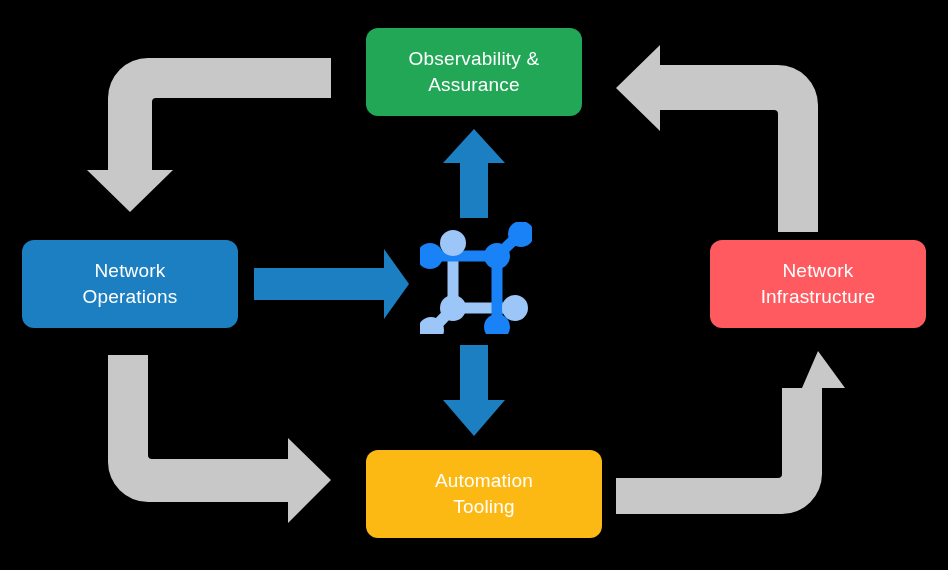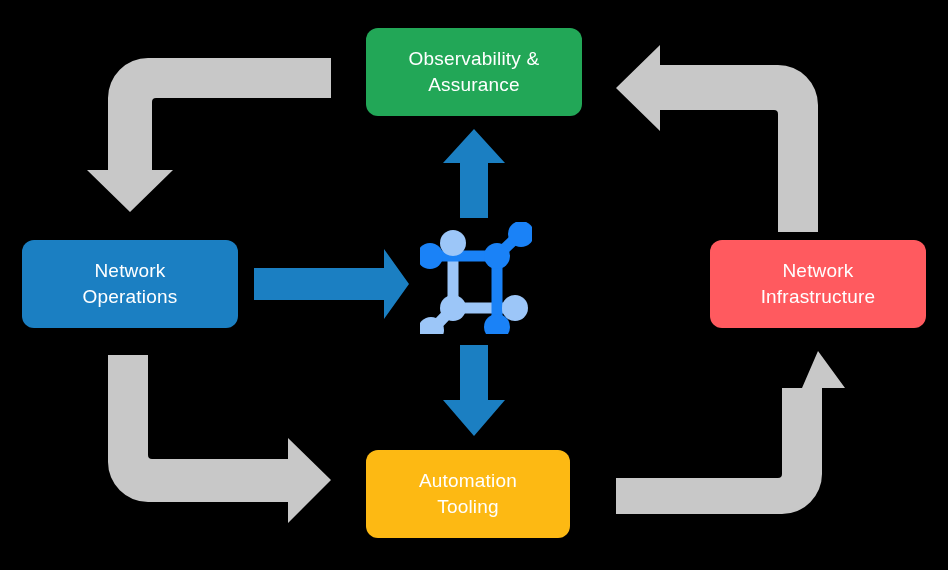--- a/index.html
+++ b/index.html
@@ -59,21 +59,21 @@
   }
   #box-infrastructure {
     left: 710px;
     top: 240px;
     width: 216px;
     height: 88px;
   }
   #box-automation {
     left: 366px;
     top: 450px;
-    width: 204px;
+    width: 236px;
     height: 88px;
   }
   #center-icon {
     position: absolute;
     left: 420px;
     top: 222px;
     width: 112px;
     height: 112px;
   }
 </style>

